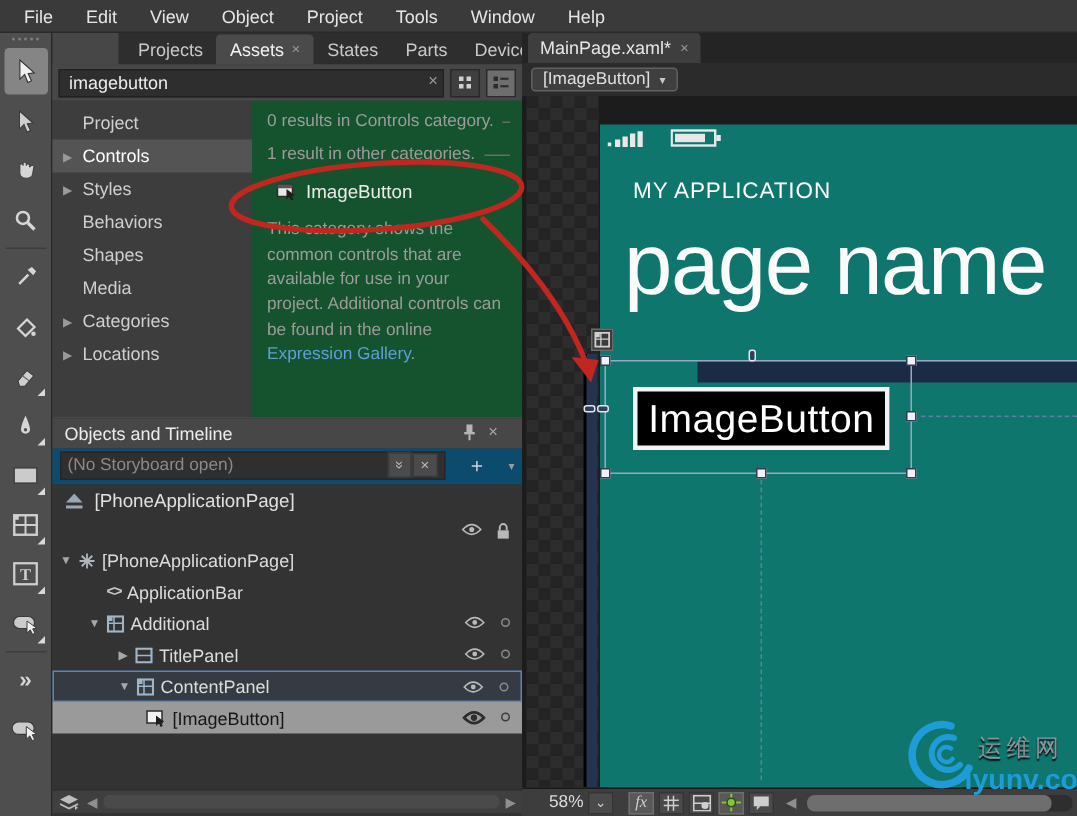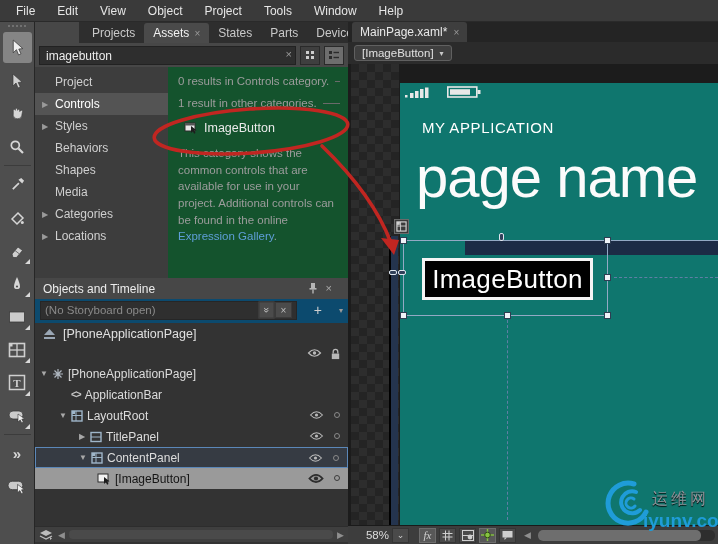--- a/index.html
+++ b/index.html
@@ -392,21 +392,21 @@
       <span class="tlbl">ApplicationBar</span>
     </div>
     <div class="tree-row" style="padding-left:23px;">
       <span class="exp">▼</span>
       <svg width="12" height="12" viewBox="0 0 12 12">
           <rect x="1" y="1" width="10" height="10" fill="none" stroke="#9fb6c9" stroke-width="1.4"></rect>
           <line x1="5" y1="1" x2="5" y2="11" stroke="#9fb6c9"></line>
           <line x1="1" y1="5.5" x2="11" y2="5.5" stroke="#9fb6c9"></line>
           <rect x="1" y="1" width="3" height="3" fill="#9fb6c9"></rect>
         </svg>
-      <span class="tlbl">LayoutRoot</span>
+      <span class="tlbl">Additional</span>
       <svg class="reye" width="15" height="10" viewBox="0 0 14 10">
           <path d="M1 5 Q7 -1.5 13 5 Q7 11.5 1 5 Z" fill="none" stroke="#b9b9b9" stroke-width="1.1"></path>
           <circle cx="7" cy="5" r="1.6" fill="#b9b9b9"></circle>
         </svg>
       <span class="rdot"></span>
     </div>
     <div class="tree-row" style="padding-left:42px;">
       <span class="exp">▶</span>
       <svg width="12" height="12" viewBox="0 0 12 12">
           <rect x="1" y="1.5" width="10" height="9" fill="none" stroke="#9fb6c9" stroke-width="1.4"></rect>

